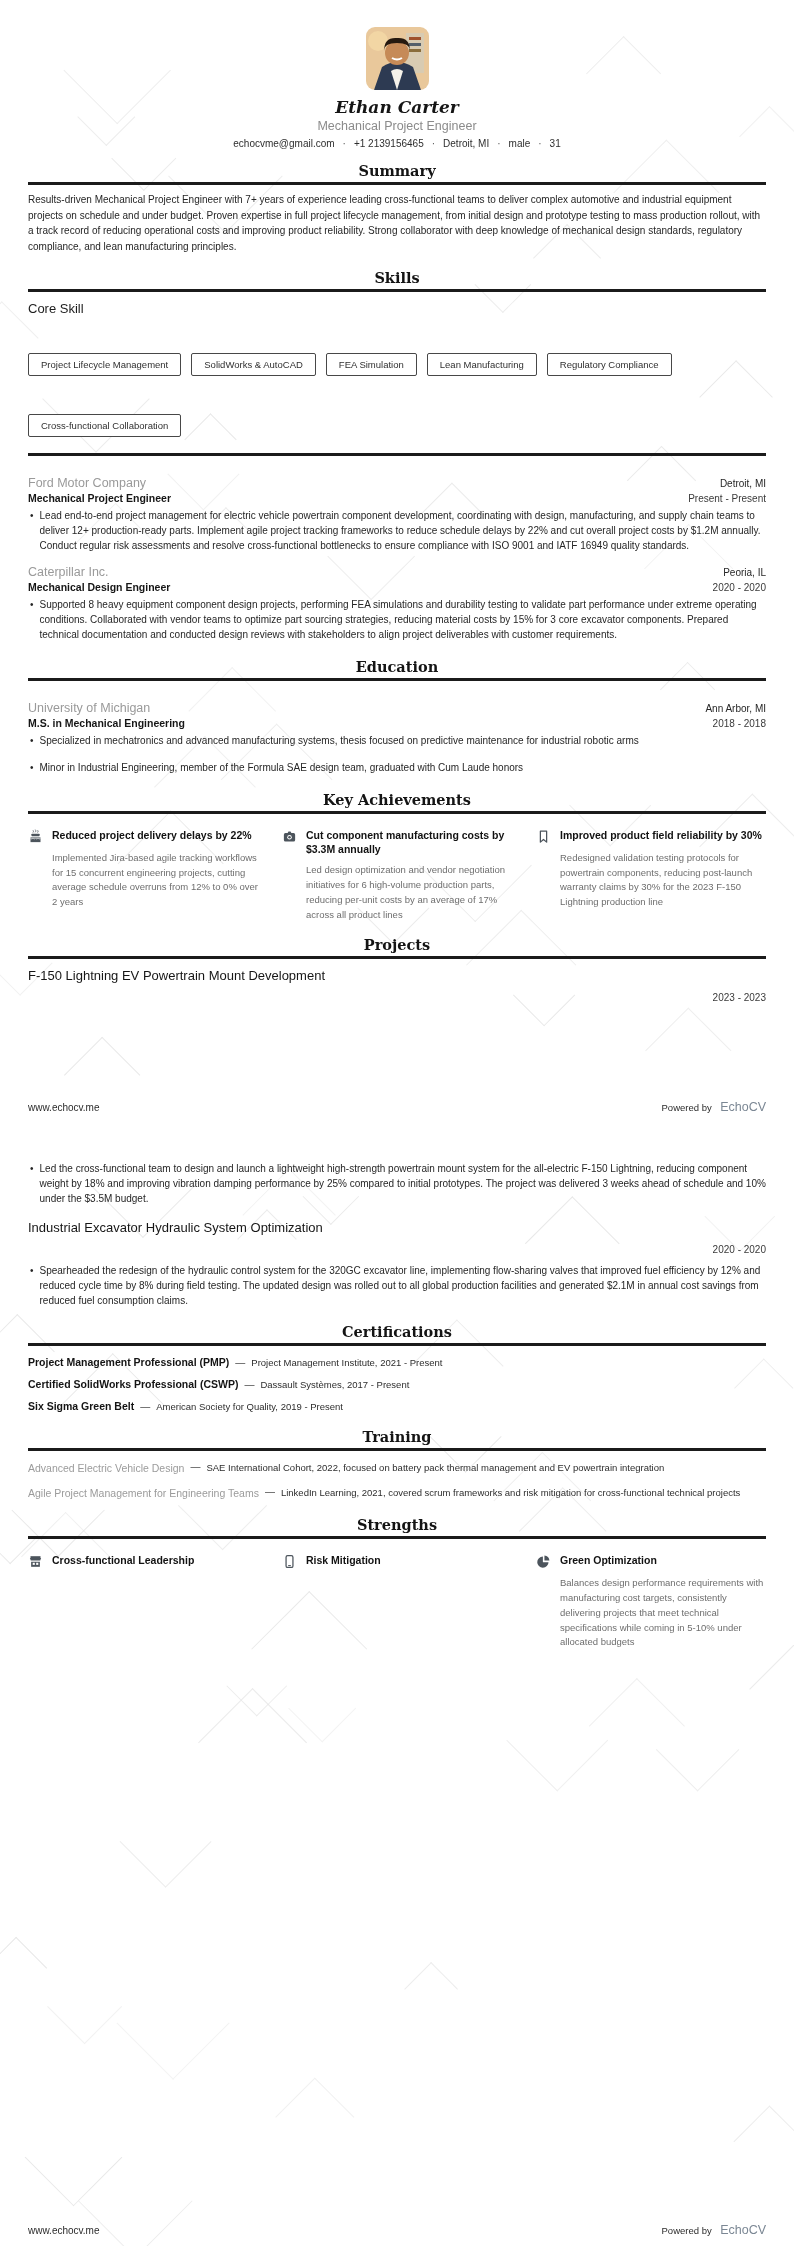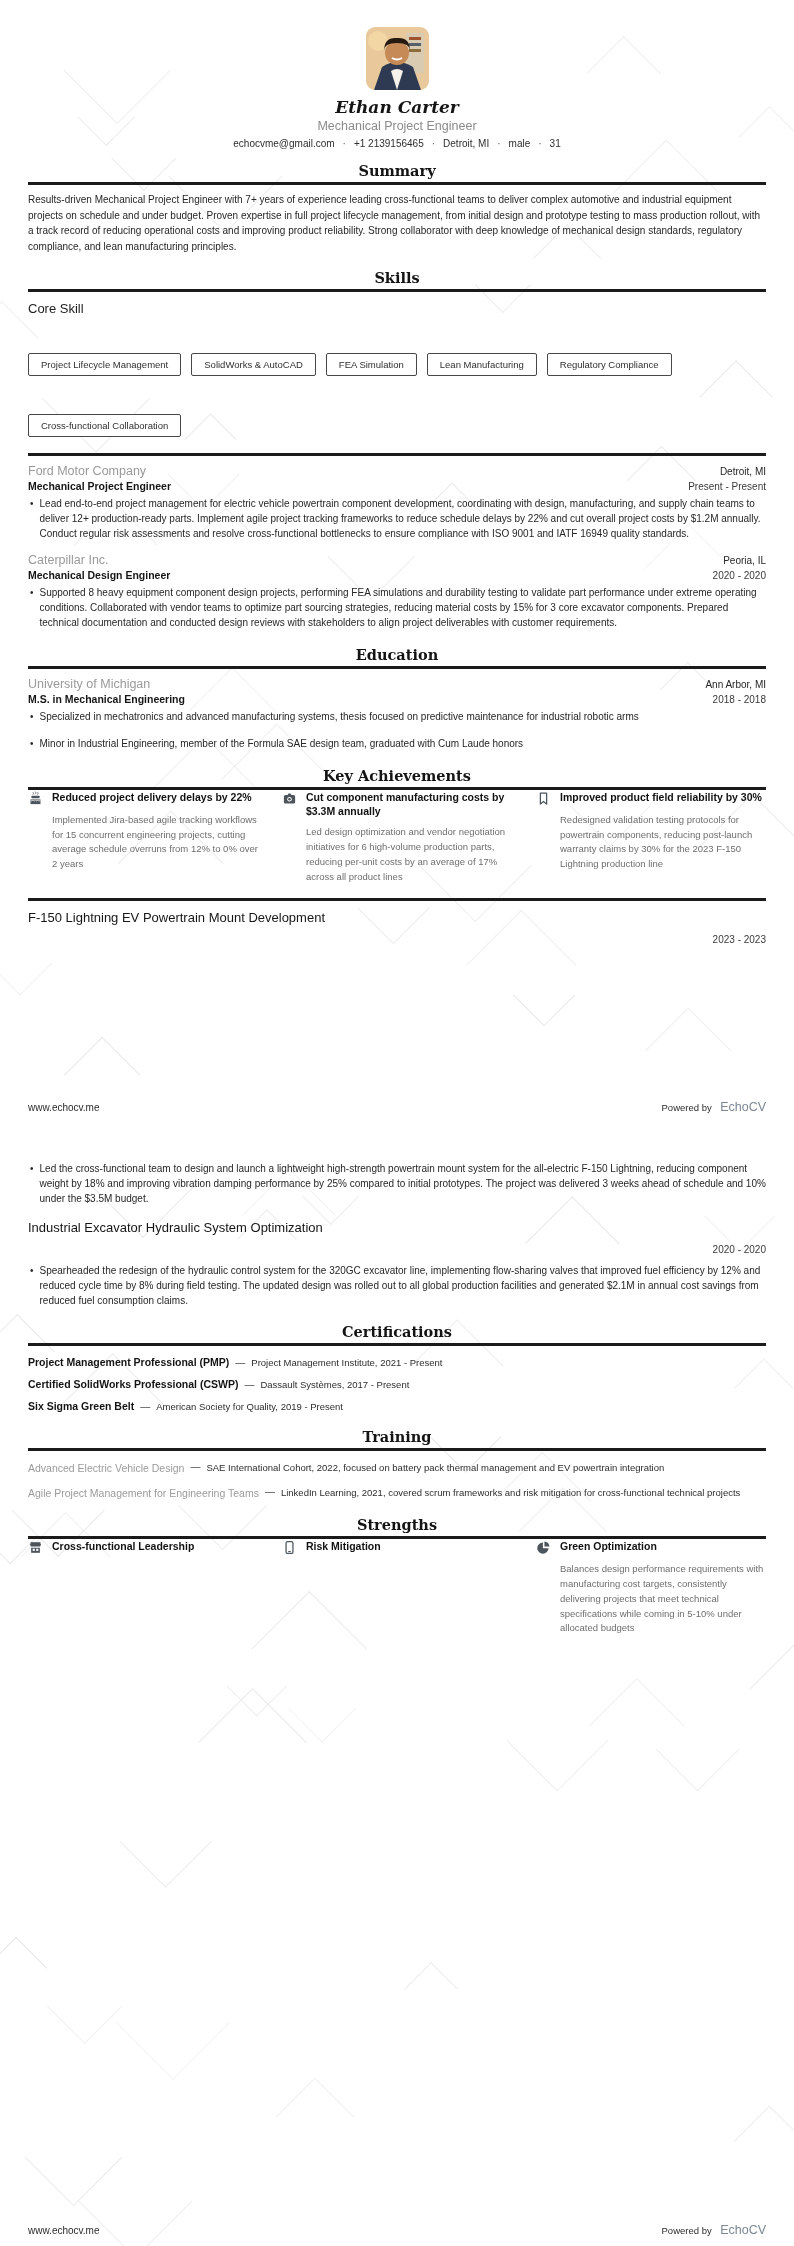--- a/index.html
+++ b/index.html
@@ -31,33 +31,33 @@
 
   .mt13{margin-top:13px}.mt14{margin-top:14px}.mt15{margin-top:15px}.mt16{margin-top:16px}
 
   
   .group-label { margin-top:9px; font-size:13px; color:#1d1d1d; }
   .chips { margin-top:8px; display:flex; flex-wrap:wrap; gap:9px 10px; }
   .chip { display:inline-flex; align-items:center; padding:5px 12px; border:1px solid #474747;
           border-radius:2px; font-size:9.5px; color:#303030; background:#fff;margin-top:29px; }
 
   
-  .entry { margin-top:8px; }
+  .entry { margin-top:20px; }
   .entry + .entry { margin-top:12px; }
   .row { display:flex; justify-content:space-between; align-items:baseline; }
   .org { font-size:12.5px; color:#9a9a9a; }
   .loc { font-size:10px; color:#262626; }
   .role { font-size:10.5px; font-weight:bold; color:#161616; margin-top:2px; }
   .dates { font-size:10px; color:#3a3a3a; }
   .bullet { display:flex; gap:6px; margin-top:4px; font-size:10px; line-height:1.5; color:#262626; }
   .bdot { flex:0 0 auto; padding-left:2px; }
   .btext { flex:1; }
 
   
-  .grid3 { margin-top:0; display:grid; grid-template-columns:repeat(3,1fr); column-gap:24px; }
+  .grid3 { margin-top:14px; display:grid; grid-template-columns:repeat(3,1fr); column-gap:24px; }
   .feat-head { display:flex; gap:9px; align-items:flex-start; }
   .feat-icon { flex:0 0 auto; width:15px; height:15px; margin-top:1px; color:#4c545c; }
   .feat-icon svg { width:15px; height:15px; display:block; }
   .feat-title { font-size:10.5px; font-weight:bold; line-height:1.35; color:#121212; }
   .feat-desc { margin-left:24px; margin-top:7px; font-size:9.5px; line-height:1.55; color:#6e6e6e; }
 
   
   .proj-name { margin-top:9px; font-size:13px; color:#161616; }
   .proj-dates { margin-top:9px; text-align:right; font-size:10px; color:#3a3a3a; }
   .proj-bullet { margin-top:8px; }
@@ -272,20 +272,21 @@
             </span>
             <span class="feat-title">Improved product field reliability by 30%</span>
           </div>
           <div class="feat-desc">Redesigned validation testing protocols for powertrain components, reducing post-launch warranty claims by 30% for the 2023 F-150 Lightning production line</div>
         </div>
 
       </div>
     </div>
 
     <div class="mt14">
+      <h2 class="sec-title">Projects</h2>
       <div class="rule"></div>
       <div class="proj-name">F-150 Lightning EV Powertrain Mount Development</div>
       <div class="proj-dates">2023 - 2023</div>
     </div>
 
   </div>
 
   <div class="page-footer">
     <a class="site" href="#">www.echocv.me</a>
     <span>

